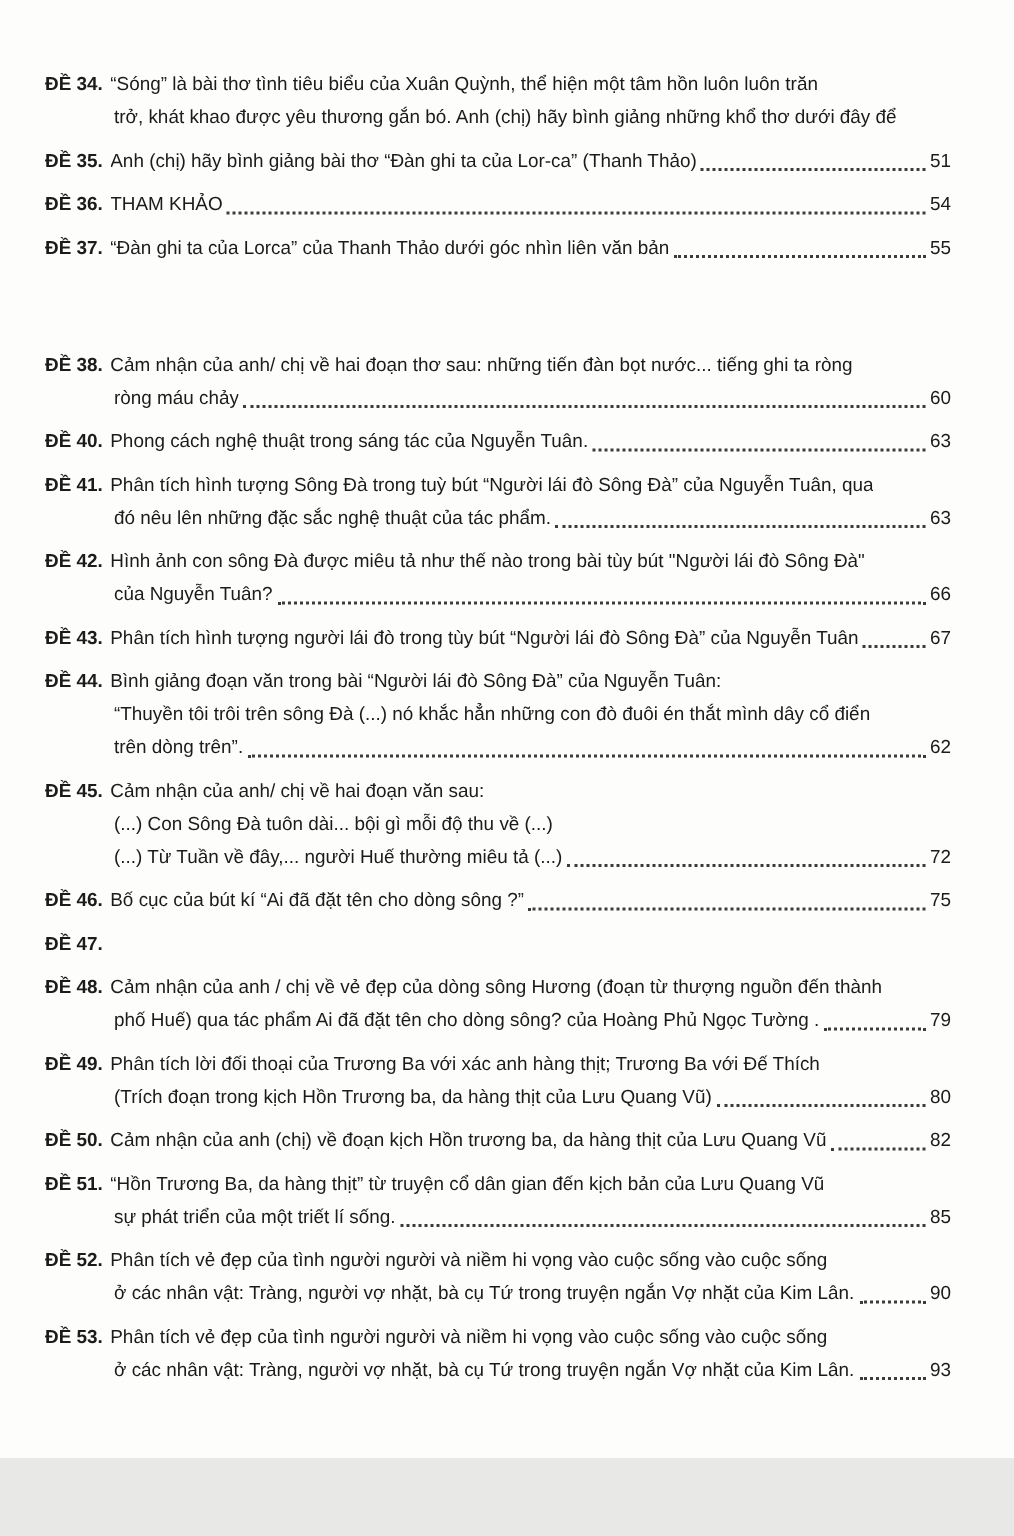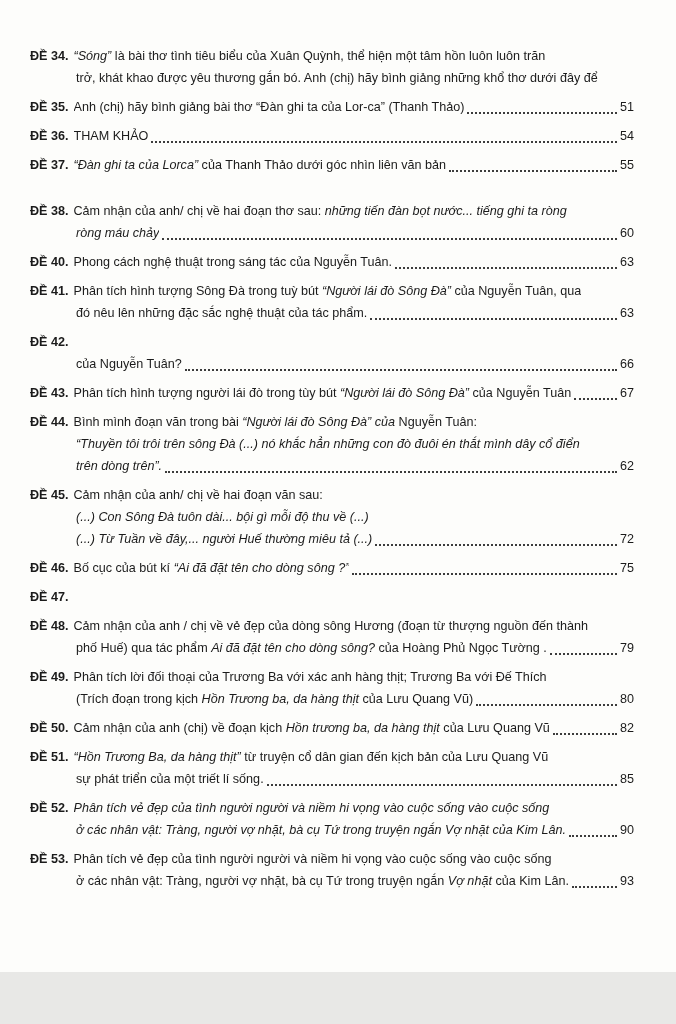--- a/index.html
+++ b/index.html
@@ -11,42 +11,42 @@
     background: #fdfdfb;
     color: #1b1b1b;
     font-family: "Liberation Sans", sans-serif;
     font-size: 12.6px;
     overflow: hidden;
     box-sizing: border-box;
     padding: 38px 42px 0 30px;
   }
   .toc-list { width: 100%; }
   .entry { padding-left: 46px; margin-top: 7px; }
-  .entry.gap-before { margin-top: 24px; }
+  .entry.gap-before { margin-top: 56px; }
   .tline {
     display: flex;
     align-items: flex-end;
     line-height: 22px;
     min-height: 22px;
   }
   .tline .lbl {
     font-weight: bold;
     white-space: nowrap;
     margin-right: 5px;
     flex: 0 0 auto;
   }
   .tline.first { margin-left: -46px; }
   .tline .txt {
     flex: 0 1 auto;
     min-width: 0;
     overflow: hidden;
     white-space: nowrap;
   }
   .s-r { font-style: normal; }
-  .s-i { font-style: italic; }
+  .s-i { }
   .dots {
     flex: 1 1 auto;
     min-width: 10px;
     margin: 0 3px 4px 3px;
     border-bottom: 2px dotted #3c3c3c;
     height: 0;
   }
   .pg { white-space: nowrap; flex: 0 0 auto; }
   .footer-page {
     position: absolute;
@@ -122,39 +122,40 @@
         </div>
         <div class="tline cont">
           <span class="txt"><span class="s-r">đó nêu lên những đặc sắc nghệ thuật của tác phẩm. </span></span>
           <span class="dots"></span>
           <span class="pg">63</span>
         </div>
       </div>
       <div class="entry">
         <div class="tline first">
           <span class="lbl">ĐỀ 42.</span>
+          <span class="txt"><span class="s-r">Hình ảnh con sông Đà được miêu tả như thế nào trong bài tùy bút </span><span class="s-i">"Người lái đò Sông Đà"</span></span>
         </div>
         <div class="tline cont">
           <span class="txt"><span class="s-r">của Nguyễn Tuân?  </span></span>
           <span class="dots"></span>
           <span class="pg">66</span>
         </div>
       </div>
       <div class="entry">
         <div class="tline first">
           <span class="lbl">ĐỀ 43.</span>
           <span class="txt"><span class="s-r">Phân tích hình tượng người lái đò trong tùy bút </span><span class="s-i">“Người lái đò Sông Đà”</span><span class="s-r"> của Nguyễn Tuân</span></span>
           <span class="dots"></span>
           <span class="pg">67</span>
         </div>
       </div>
       <div class="entry">
         <div class="tline first">
           <span class="lbl">ĐỀ 44.</span>
-          <span class="txt"><span class="s-r">Bình mình đoạn văn trong bài </span><span class="s-i">“Người lái đò Sông Đà” của</span><span class="s-r"> Nguyễn Tuân:</span></span>
+          <span class="txt"><span class="s-r">Bình giảng đoạn văn trong bài </span><span class="s-i">“Người lái đò Sông Đà” của</span><span class="s-r"> Nguyễn Tuân:</span></span>
         </div>
         <div class="tline cont">
           <span class="txt"><span class="s-i">“Thuyền tôi trôi trên sông Đà (...) nó khắc hẳn những con đò đuôi én thắt mình dây cổ điển</span></span>
         </div>
         <div class="tline cont">
           <span class="txt"><span class="s-i">trên dòng trên”.  </span></span>
           <span class="dots"></span>
           <span class="pg">62</span>
         </div>
       </div>

